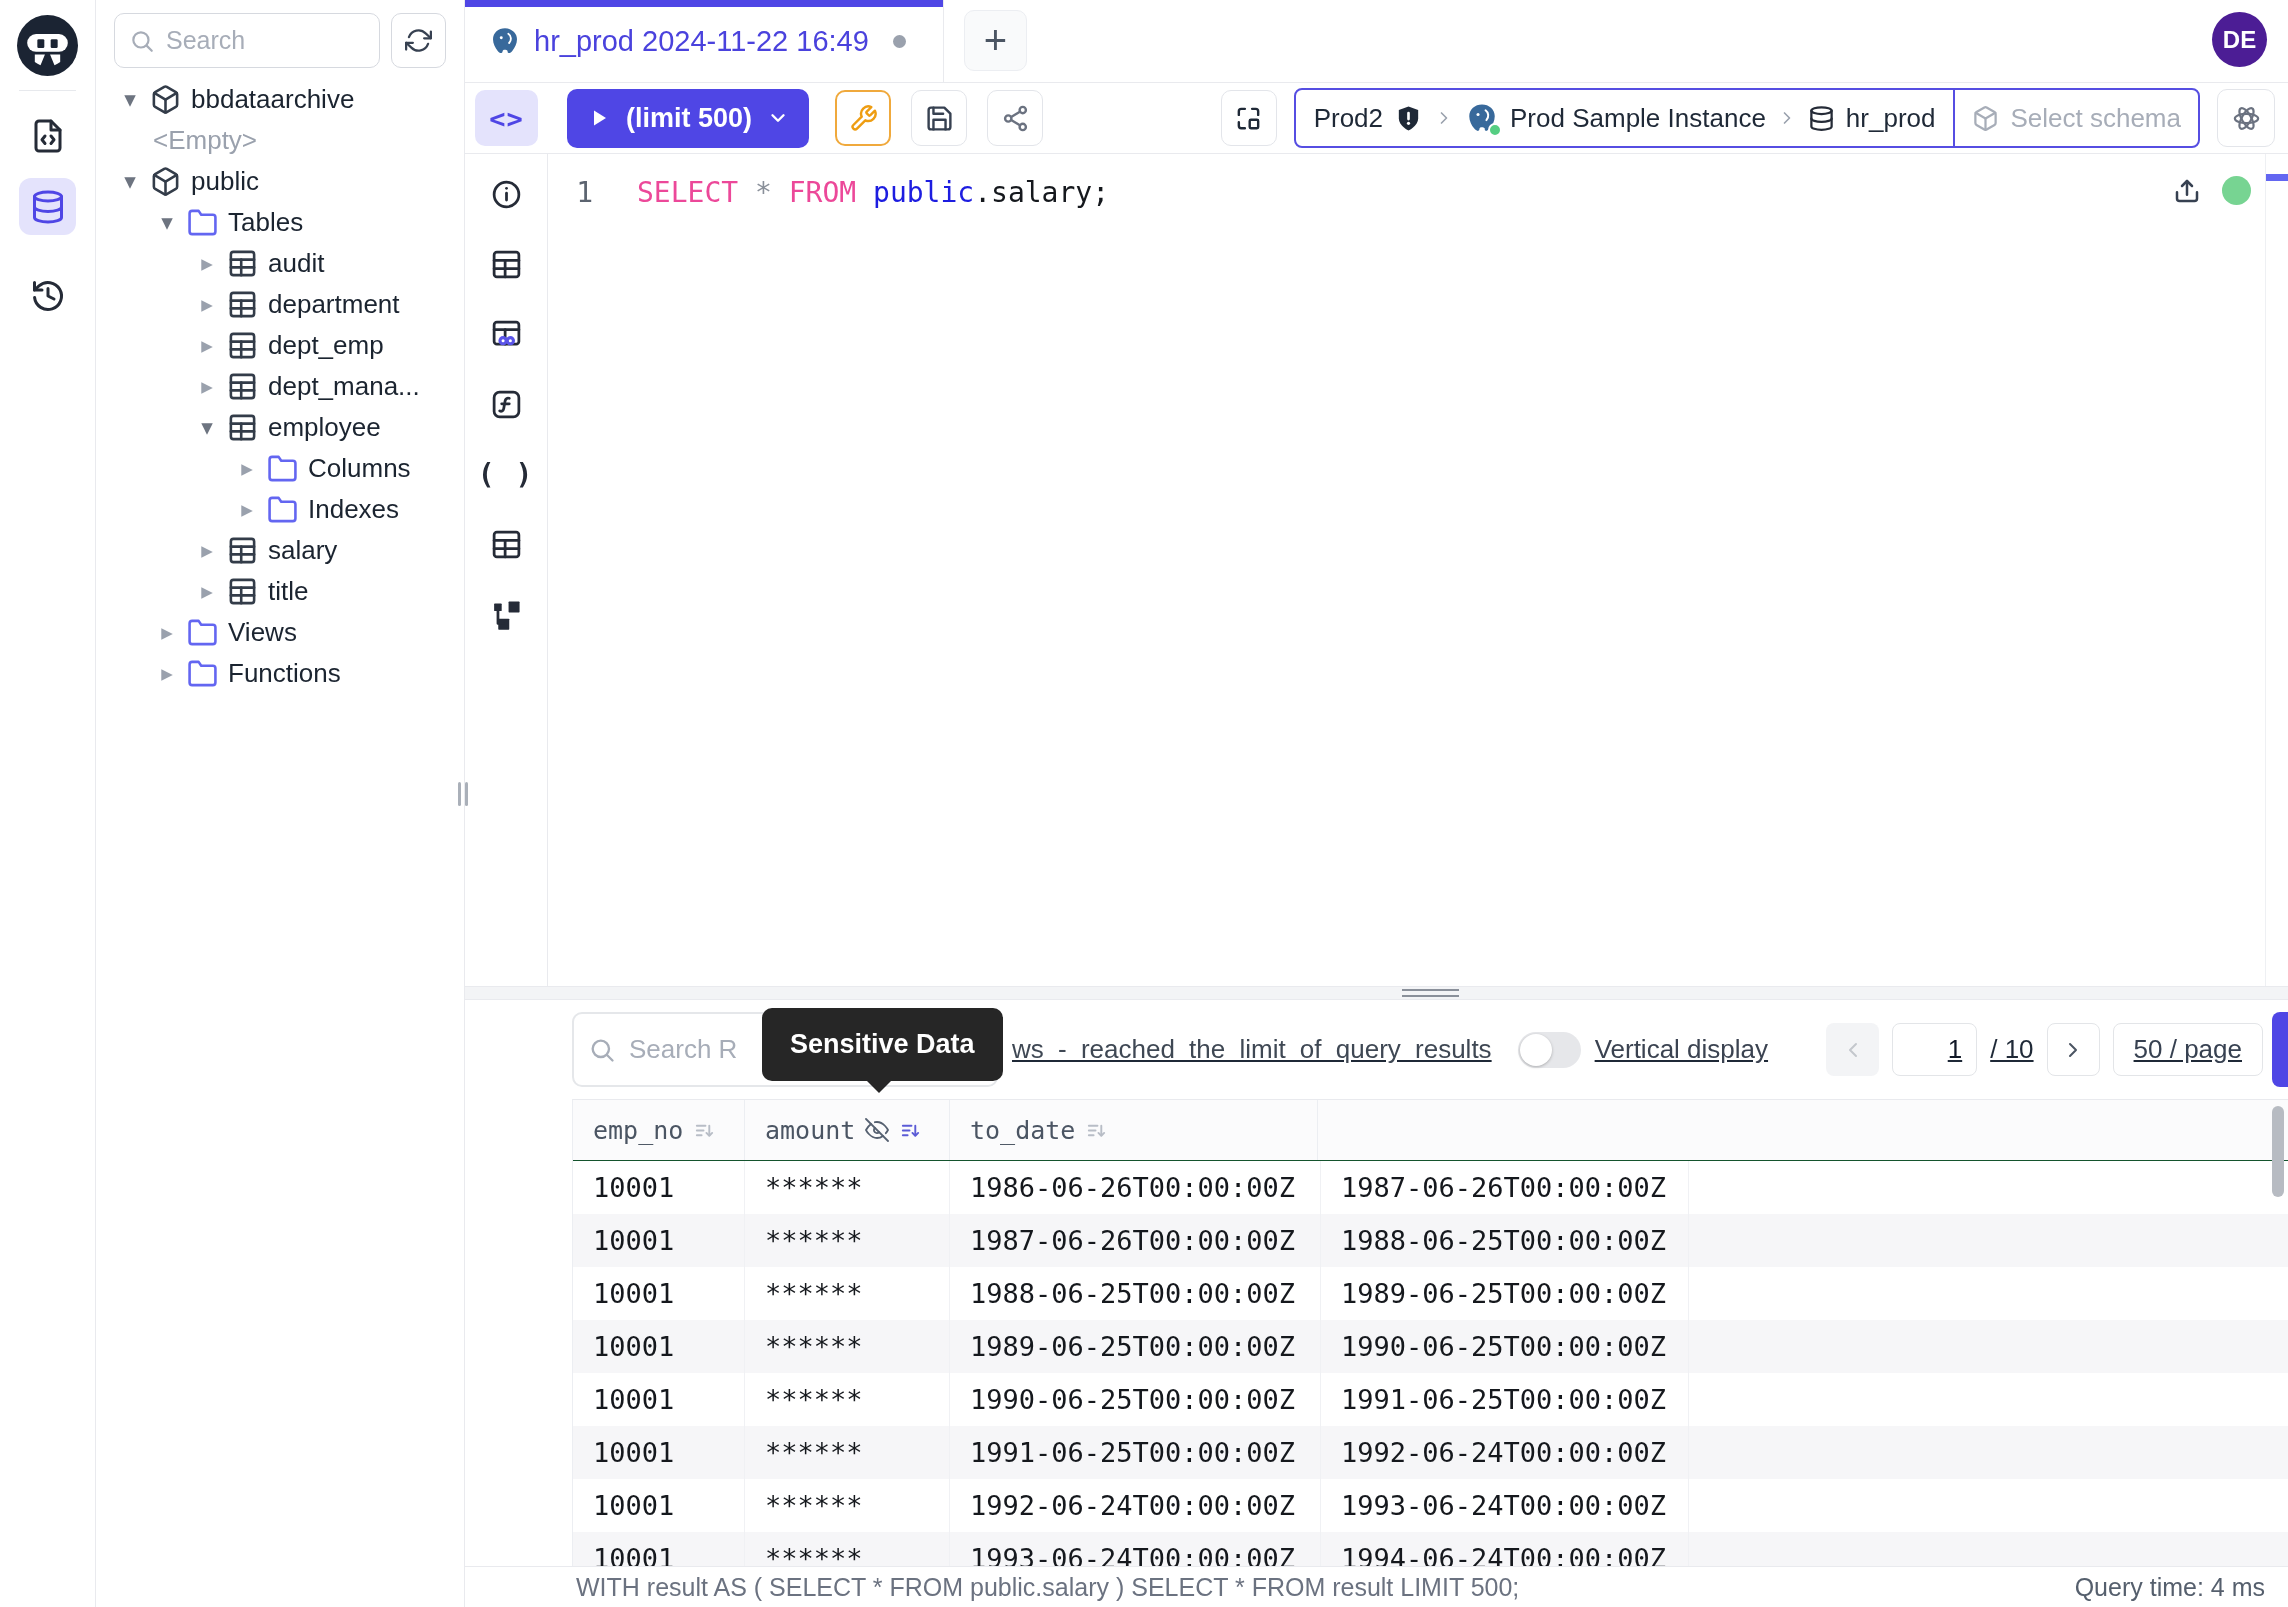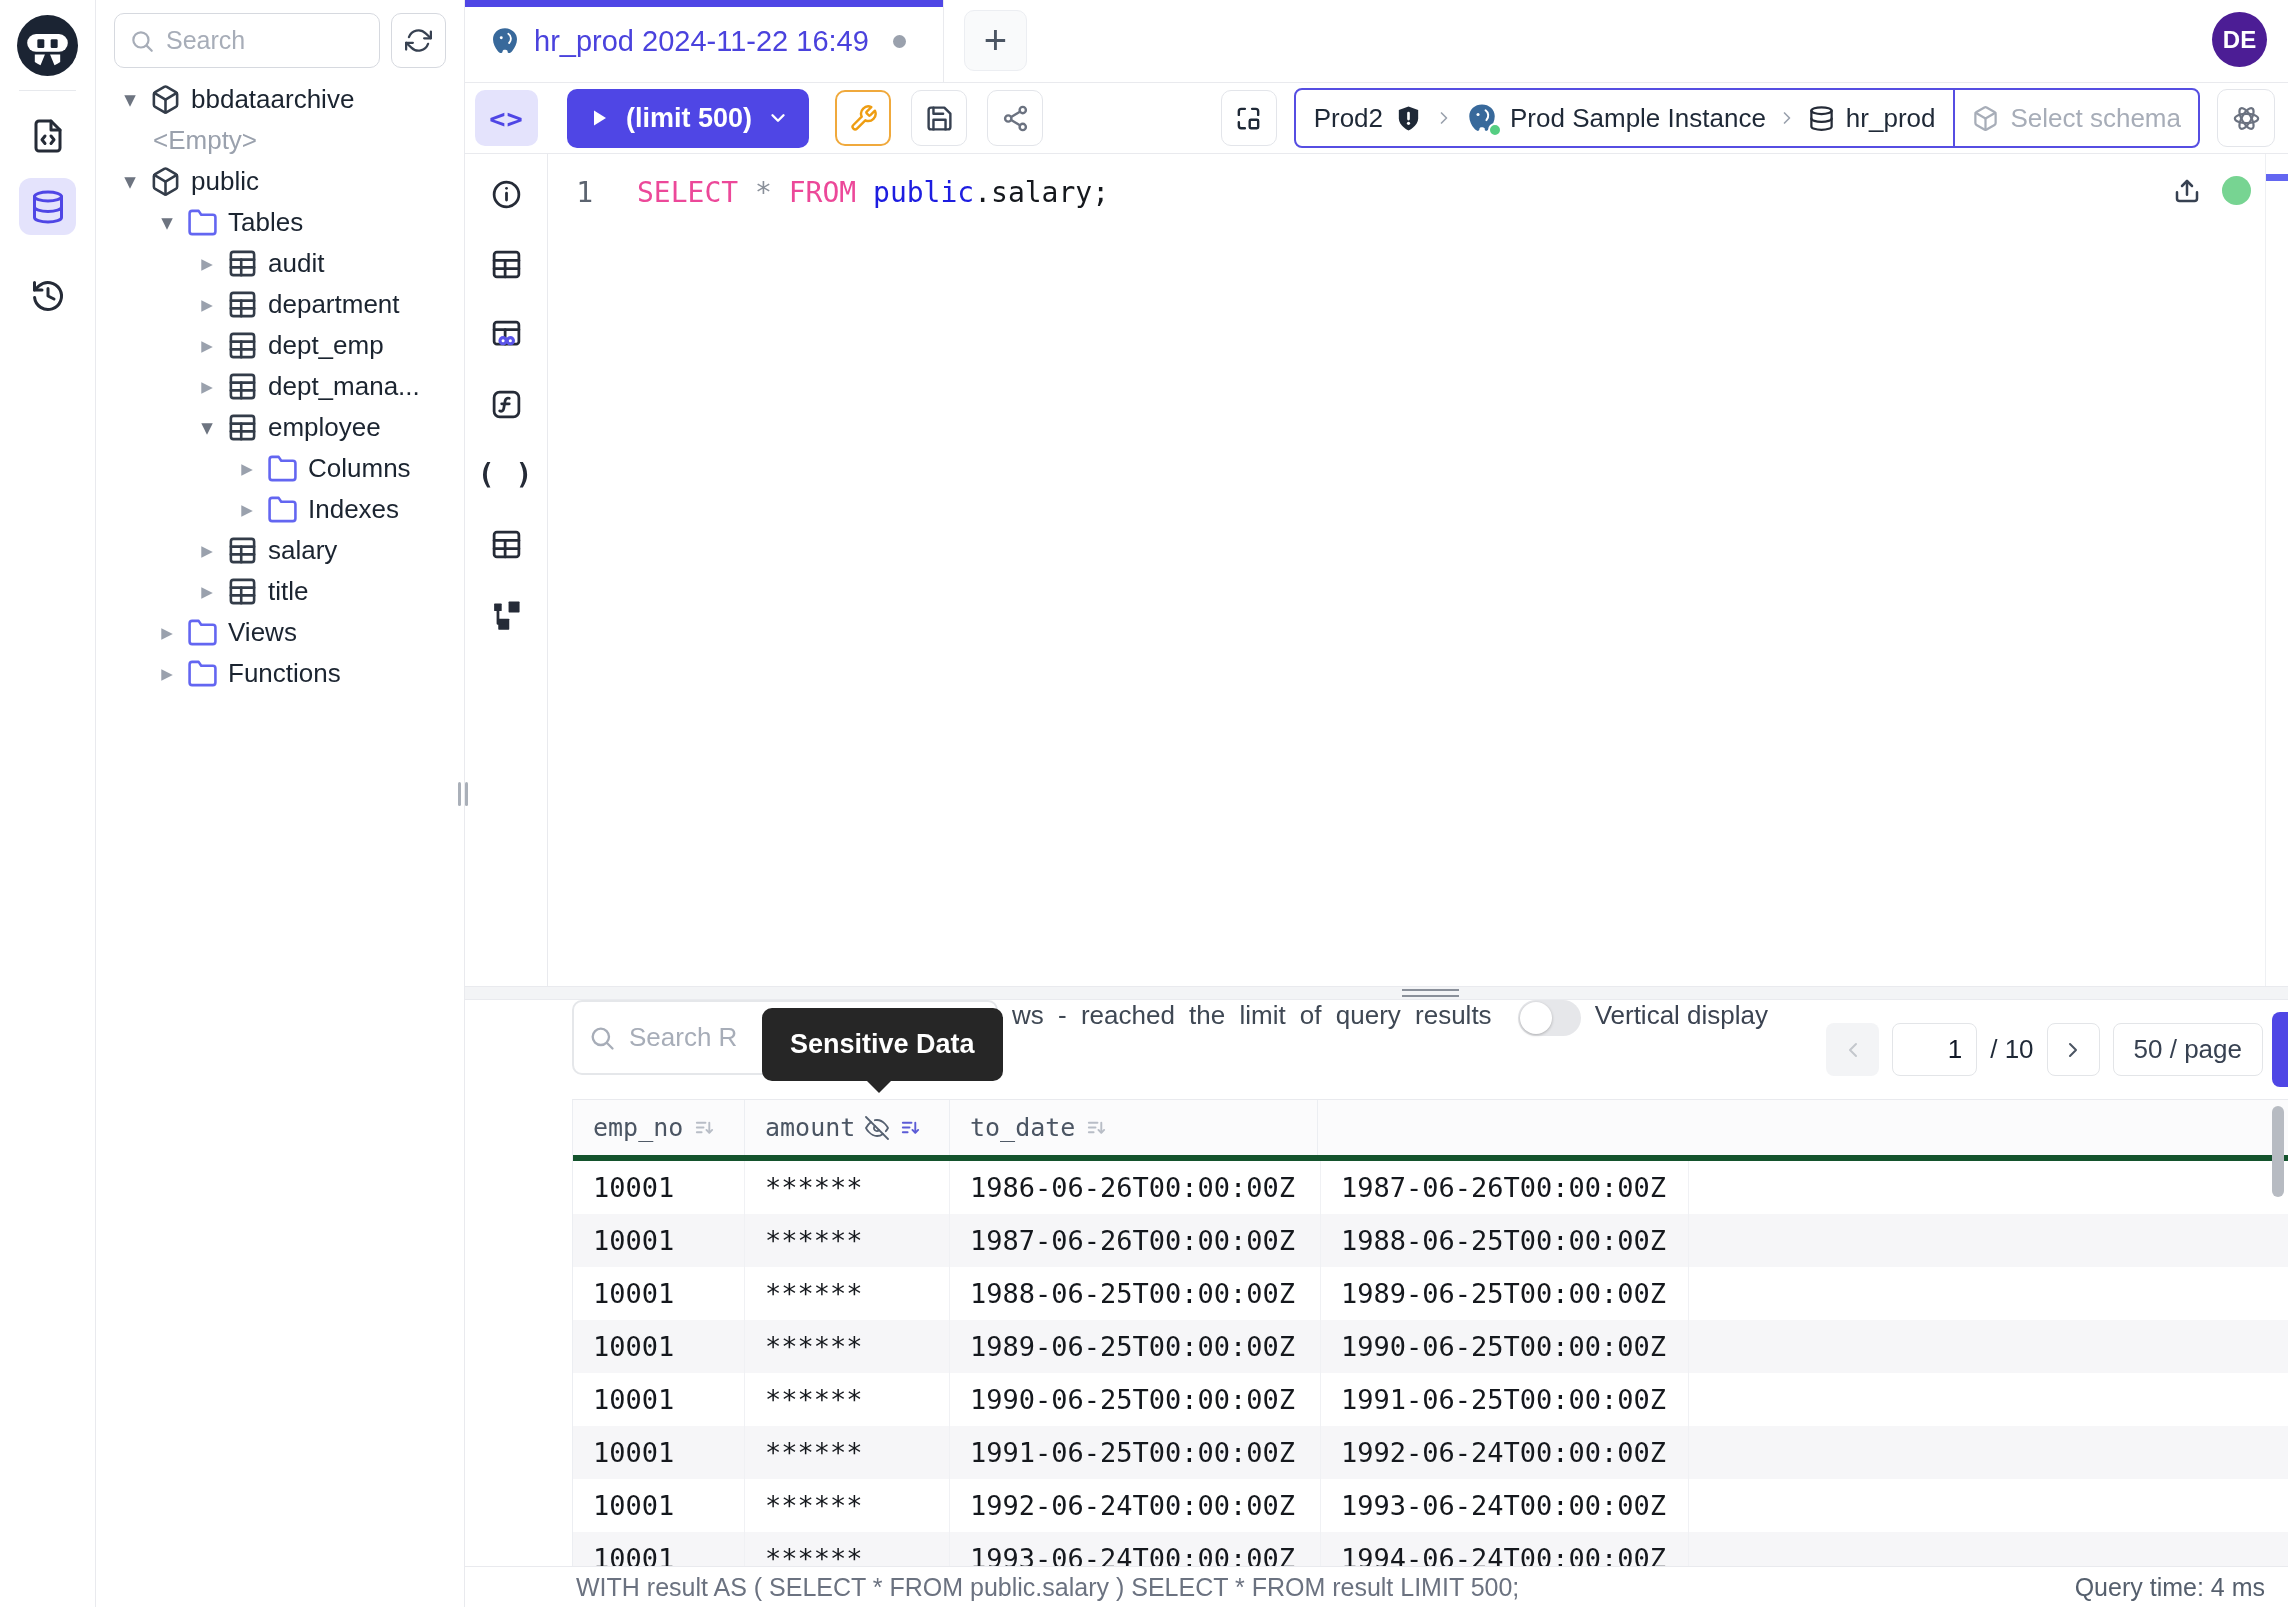--- a/index.html
+++ b/index.html
@@ -122,21 +122,21 @@
   .ruler-mark { position:absolute; right:1px; top:20px; width:22px; height:7px; background:#6366f1; }
 
   
   .split { position:absolute; top:986px; left:0; right:0; height:14px; background:#f3f4f6;
            border-top:1px solid #e9eaee; border-bottom:1px solid #e9eaee; cursor:row-resize; }
   .split .grip { position:absolute; left:937px; top:2px; width:57px; height:8px;
                  border-top:2px solid #8a909a; border-bottom:2px solid #8a909a; }
 
   
   .results-controls { position:absolute; top:1000px; left:107px; right:0; height:99px;
-                      display:flex; padding-right:26px; }
+                      display:flex; align-items:center; padding-right:26px;text-decoration:underline; }
   .r-search { position:relative; width:426px; height:75px; flex:none; }
   .r-search input { width:100%; height:100%; border:2px solid #e5e7ea; border-radius:10px; font-size:26px;
                     font-family:"Liberation Sans", sans-serif; padding:0 14px 0 55px; color:#111827; outline:none; }
   .r-search input::placeholder { color:#a7adb8; }
   .r-search .mag { position:absolute; left:16px; top:24px; color:#a7adb8; }
   .r-search .mag svg { width:28px; height:28px; }
   .limit-info { margin-left:14px; font-size:26px; color:#3f4854; word-spacing:7px; white-space:nowrap; }
   .v-toggle { margin-left:26px; width:63px; height:36px; border-radius:18px; background:#e6e7ea; position:relative;
               flex:none; cursor:pointer; }
   .v-toggle .knob { position:absolute; left:2px; top:2px; width:32px; height:32px; border-radius:50%; background:#fff;
@@ -158,21 +158,21 @@
   .tooltip { position:absolute; left:297px; top:1008px; height:73px; background:#262626; color:#fff;
              border-radius:10px; display:flex; align-items:center; padding:0 28px; font-size:27px;
              font-weight:600; z-index:30; white-space:nowrap; }
   .tooltip::after { content:""; position:absolute; left:104px; bottom:-12px; border:13px solid transparent;
                     border-top:13px solid #262626; border-bottom:0; }
 
   
   .grid { position:absolute; top:1099px; left:107px; right:0; height:467px; overflow:hidden;
           border-top:1px solid #e9eaee; border-left:1px solid #eceef2;
           font-family:"DejaVu Sans Mono", monospace; }
-  .g-head { display:flex; height:61px; background:#fbfbfc; border-bottom:6px solid #14532d; }
+  .g-head { display:flex; height:61px; background:#fbfbfc; border-bottom:1px solid #14532d; }
   .g-h { display:flex; align-items:center; gap:10px; padding-left:20px; border-right:1px solid #eceef2;
          font-size:25px; color:#4b5563; cursor:pointer; }
   .c0 { width:172px; flex:none; } .c1 { width:205px; flex:none; }
   .c2 { width:371px; flex:none; } .c3 { width:368px; flex:none; }
   .cf { flex:1; border-right:none; }
   .sort { color:#b8bdc6; } .sort svg { width:23px; height:23px; }
   .sort.active { color:#5b5bd6; }
   .eyeoff { color:#556070; cursor:pointer; } .eyeoff svg { width:24px; height:24px; stroke-width:1.8; }
   .g-row { display:flex; height:53px; background:#fff; }
   .g-row.alt { background:#f6f6f8; }

